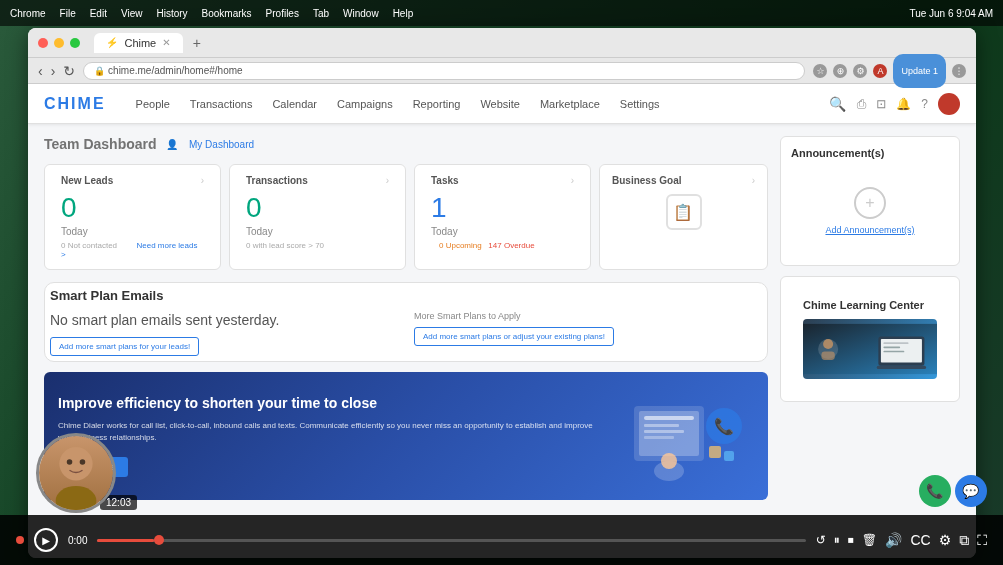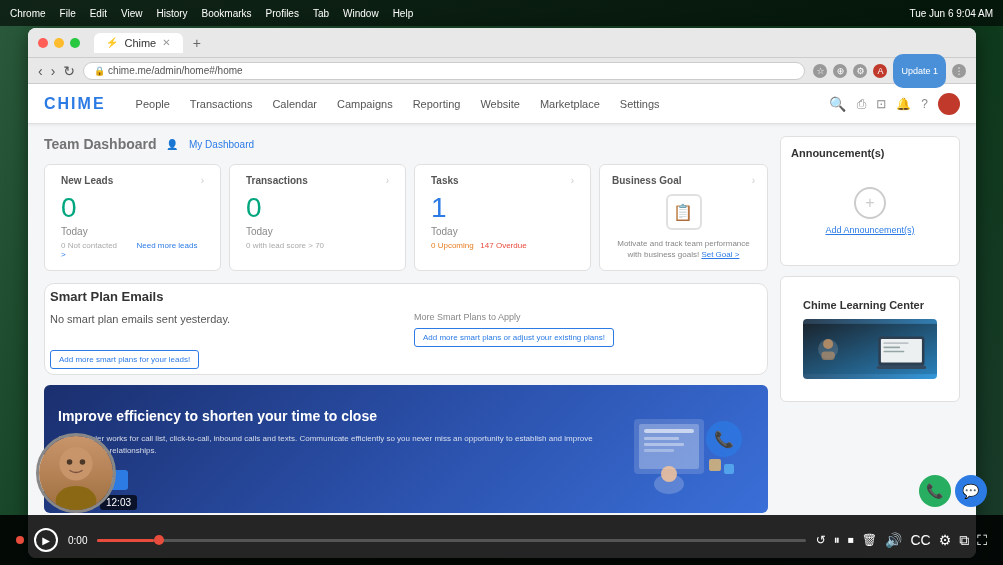--- a/index.html
+++ b/index.html
@@ -137,21 +137,21 @@
       align-items: center;
       margin-bottom: 6px;
     }
     .stat-title { font-size: 10px; color: #555; font-weight: 600; }
     .stat-arrow { font-size: 10px; color: #ccc; }
     .stat-value { font-size: 28px; font-weight: 300; color: #00a67e; margin-bottom: 2px; }
     .stat-value.blue { color: #2c7be5; }
     .stat-label { font-size: 10px; color: #888; }
     .stat-sub { font-size: 8px; color: #aaa; margin-top: 4px; }
     .stat-sub a { color: #2c7be5; text-decoration: none; margin-left: 15px; }
-    .stat-sub .orange { color: #e67e22; }
+    .stat-sub .orange { color: #e67e22; margin-left: 8px; }
     .stat-sub .red { color: #e74c3c; }
 
     
     .business-card {
       background: #fff;
       border: 1px solid #e0e0e0;
       border-radius: 6px;
       padding: 10px 12px;
       min-width: 130px;
     }
@@ -171,21 +171,21 @@
       background: #fff;
       border: 1px solid #e0e0e0;
       border-radius: 10px;
       padding: 5px;
       margin-bottom: 10px;
     }
     .section-title { font-size: 13px; font-weight: bold; color: #333; margin-bottom: 8px; }
     .smart-plan-cols { display: flex; gap: 16px; }
     .smart-plan-col { flex: 1; }
     .col-header { font-size: 9px; color: #888; margin-bottom: 4px; }
-    .col-content { font-size: 11px; color: #555; margin-bottom: 20px; line-height: 1.4; }
+    .col-content { font-size: 14px; color: #555; margin-bottom: 4px; line-height: 1.4; }
     .smart-btn {
       background: #fff;
       border: 1px solid #2c7be5;
       color: #2c7be5;
       font-size: 8px;
       padding: 4px 8px;
       border-radius: 3px;
       cursor: pointer;
     }
 
@@ -498,24 +498,20 @@
               <span class="red">147 Overdue</span>
             </div>
           </div>
 
           <div class="stat-card business-card">
             <div class="stat-card-header">
               <span class="stat-title">Business Goal</span>
               <span class="stat-arrow">›</span>
             </div>
             <div class="business-icon">📋</div>
-            <div class="business-desc">
-              Motivate and track team performance with business goals!
-              <a href="#" class="business-link">Set Goal &gt;</a>
-            </div>
           </div>
 
         </div>
 
         <div class="smart-plan-section">
           <div class="section-title">Smart Plan Emails</div>
           <div class="smart-plan-cols">
             <div class="smart-plan-col">
               <div class="col-content">No smart plan emails sent yesterday.</div>
               <button class="smart-btn">Add more smart plans for your leads!</button>

